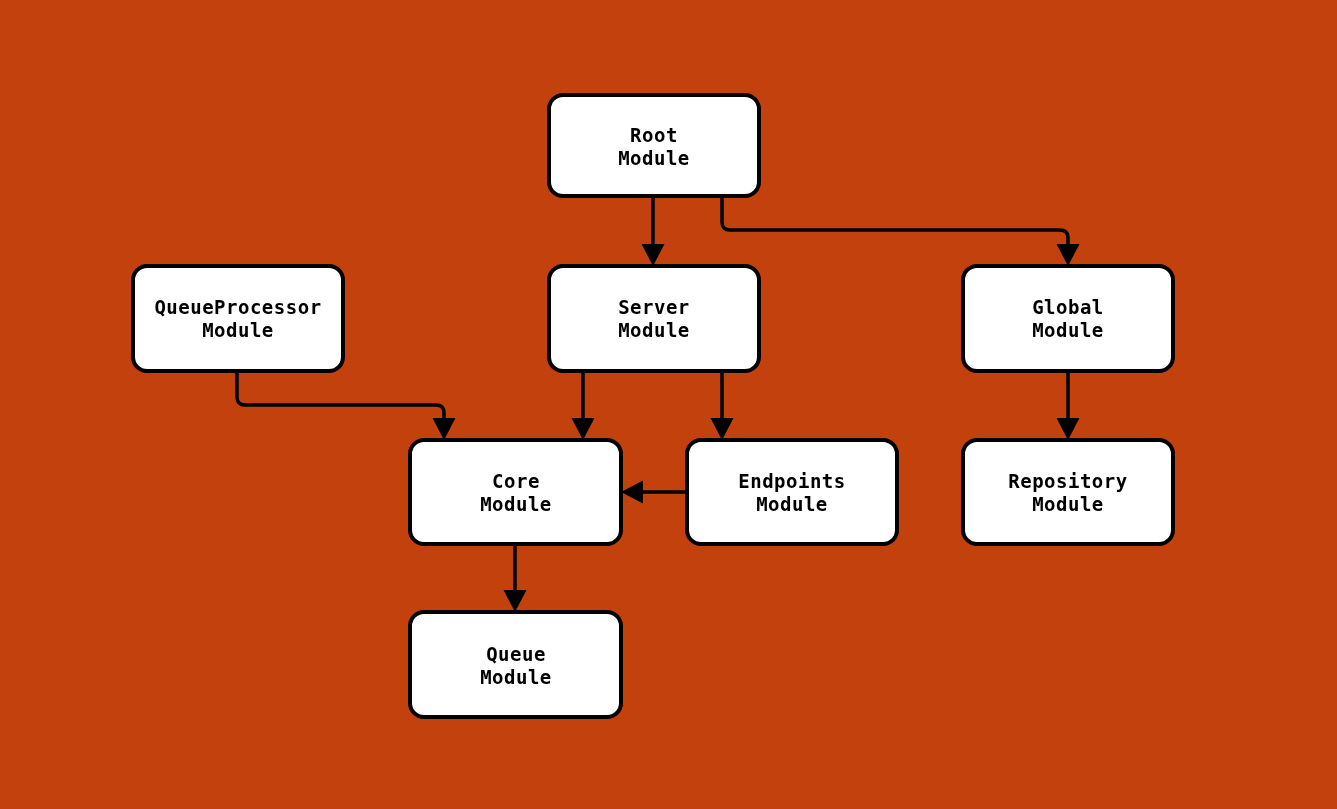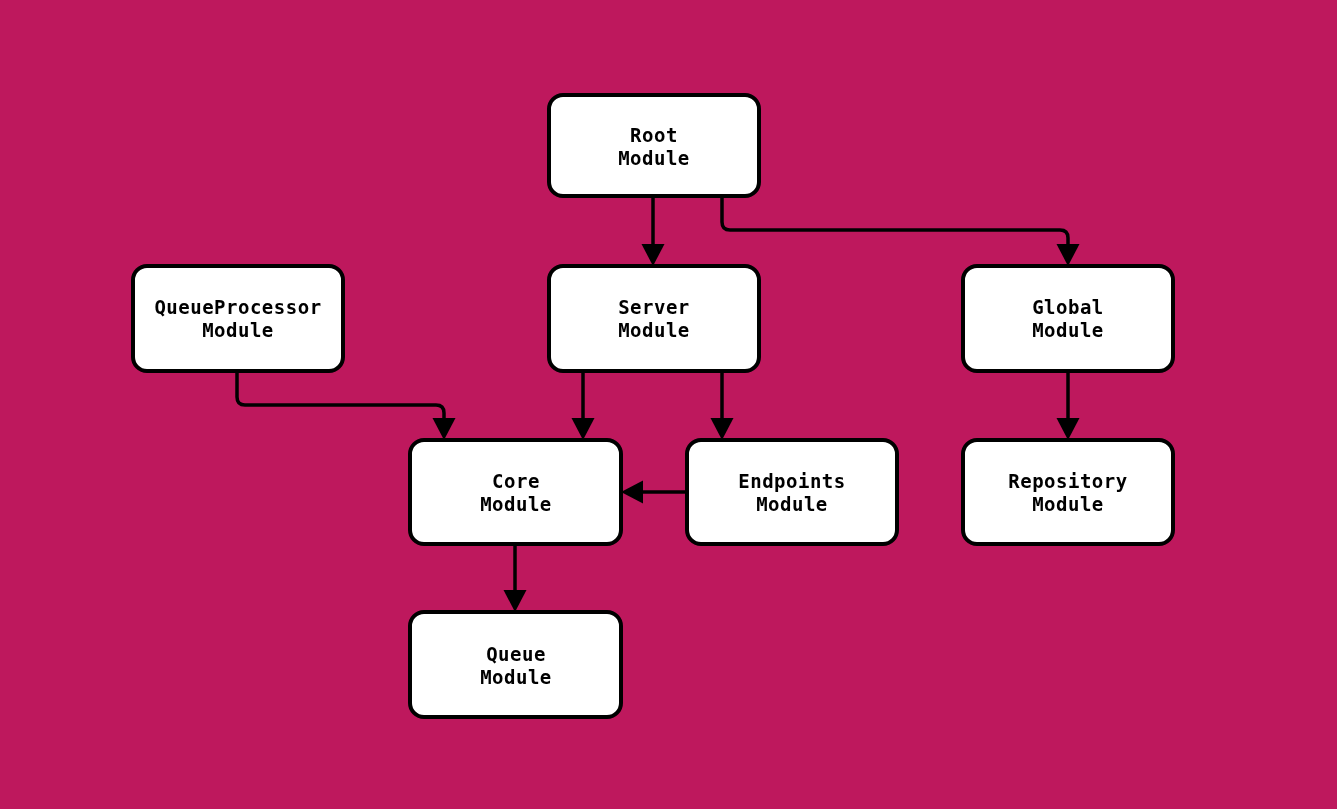--- a/index.html
+++ b/index.html
@@ -11,21 +11,21 @@
   body {
     width: 1337px;
     height: 809px;
     font-family: "DejaVu Sans Mono", "Liberation Mono", monospace;
     overflow: hidden;
   }
   #diagram-root {
     position: relative;
     width: 1337px;
     height: 809px;
-    background: #be185d;
+    background: #c2410c;
   }
   svg.diagram-canvas {
     display: block;
     width: 1337px;
     height: 809px;
   }
   .node-box {
     fill: #ffffff;
     stroke: #000000;
     stroke-width: 4;

